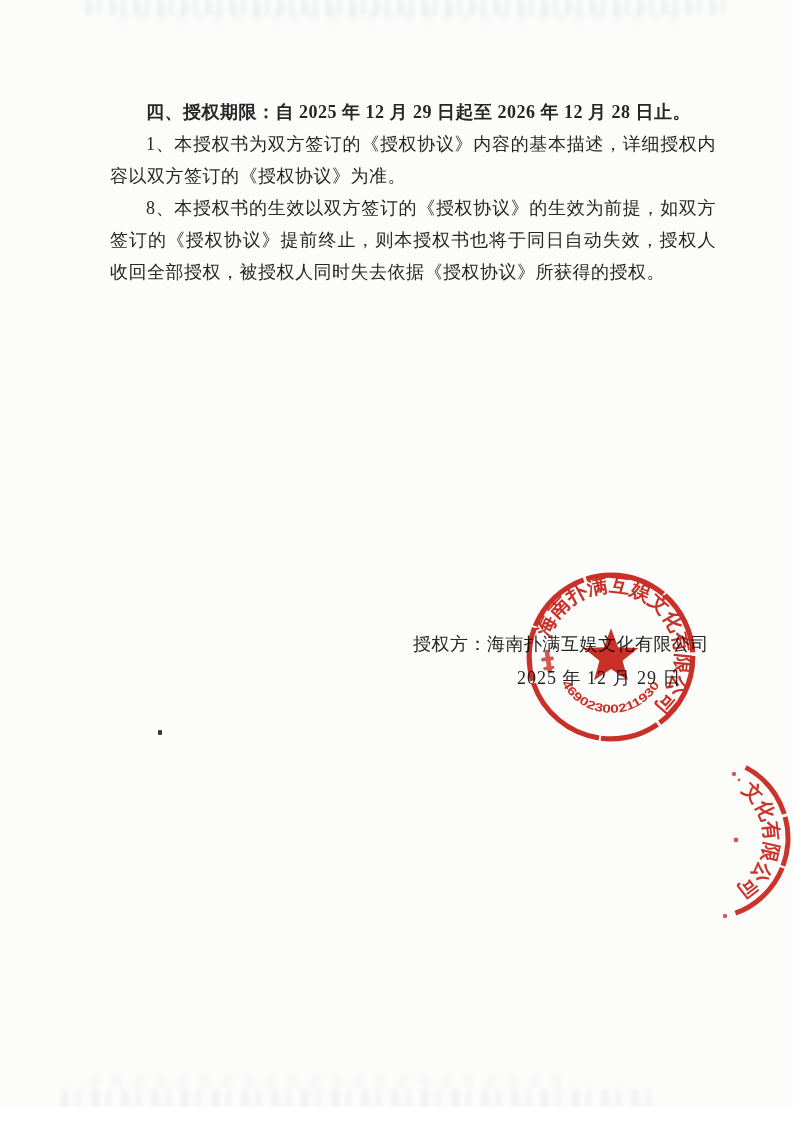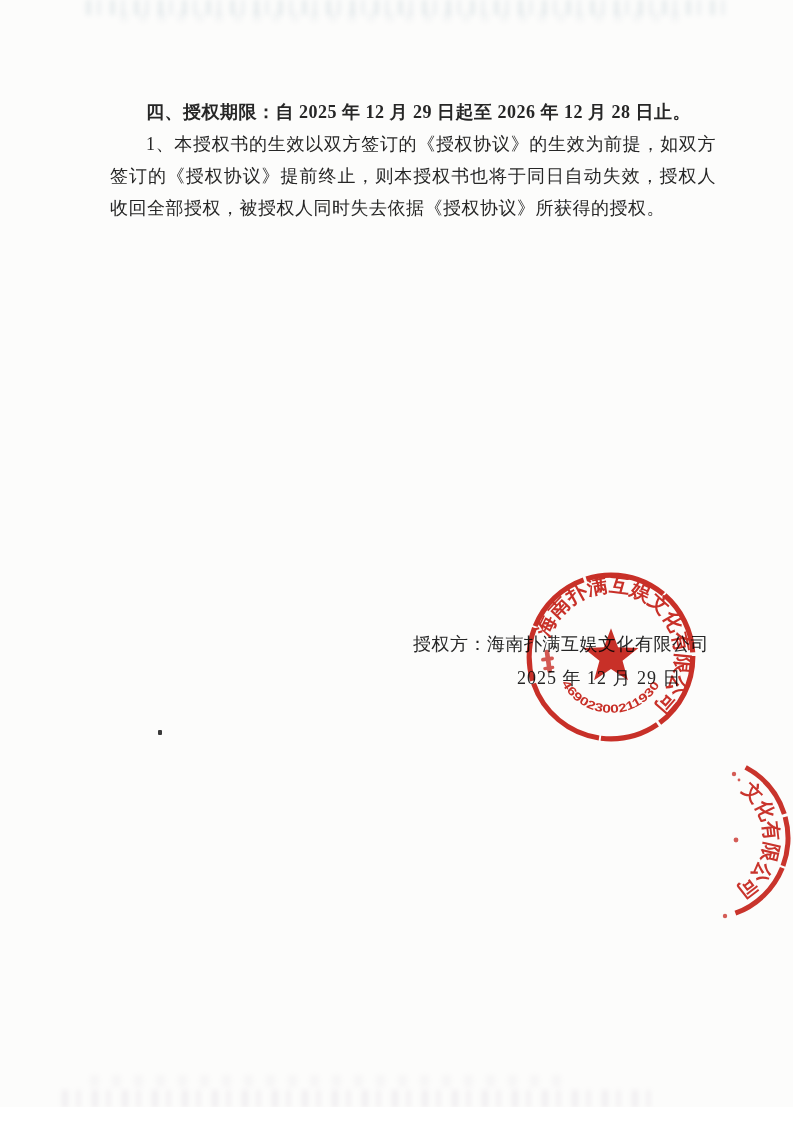--- a/index.html
+++ b/index.html
@@ -69,21 +69,22 @@
 </head>
 <body>
 
 <div class="page">
 
   <div class="bleed bleed-top"></div>
   <div class="bleed bleed-top2"></div>
 
   <div class="content">
     <p class="heading">四、授权期限：自 2025 年 12 月 29 日起至 2026 年 12 月 28 日止。</p>
-    <p>1、本授权书的生效以双方签订的《授权协议》的生效为前提，如双方签订的《授权协议》提前终止，则本授权书也将于同日自动失效，授权人收回全部授权，被授权人同时失去依据《授权协议》所获得的授权。</p>
+    <p>1、本授权书为双方签订的《授权协议》内容的基本描述，详细授权内容以双方签订的《授权协议》为准。</p>
+    <p>8、本授权书的生效以双方签订的《授权协议》的生效为前提，如双方签订的《授权协议》提前终止，则本授权书也将于同日自动失效，授权人收回全部授权，被授权人同时失去依据《授权协议》所获得的授权。</p>
   </div>
 
   <div class="signature">
     <p>授权方：海南扑满互娱文化有限公司</p>
     <p class="date">2025 年 12 月 29 日</p>
   </div>
 
   <div class="seal seal-main">
     <svg viewBox="0 0 200 200">
       <circle class="ring" cx="100" cy="100" r="88" stroke-width="5.5" stroke-dasharray="82 3 64 2 96 3 58 2 74 3 88 2 70 4"></circle>

